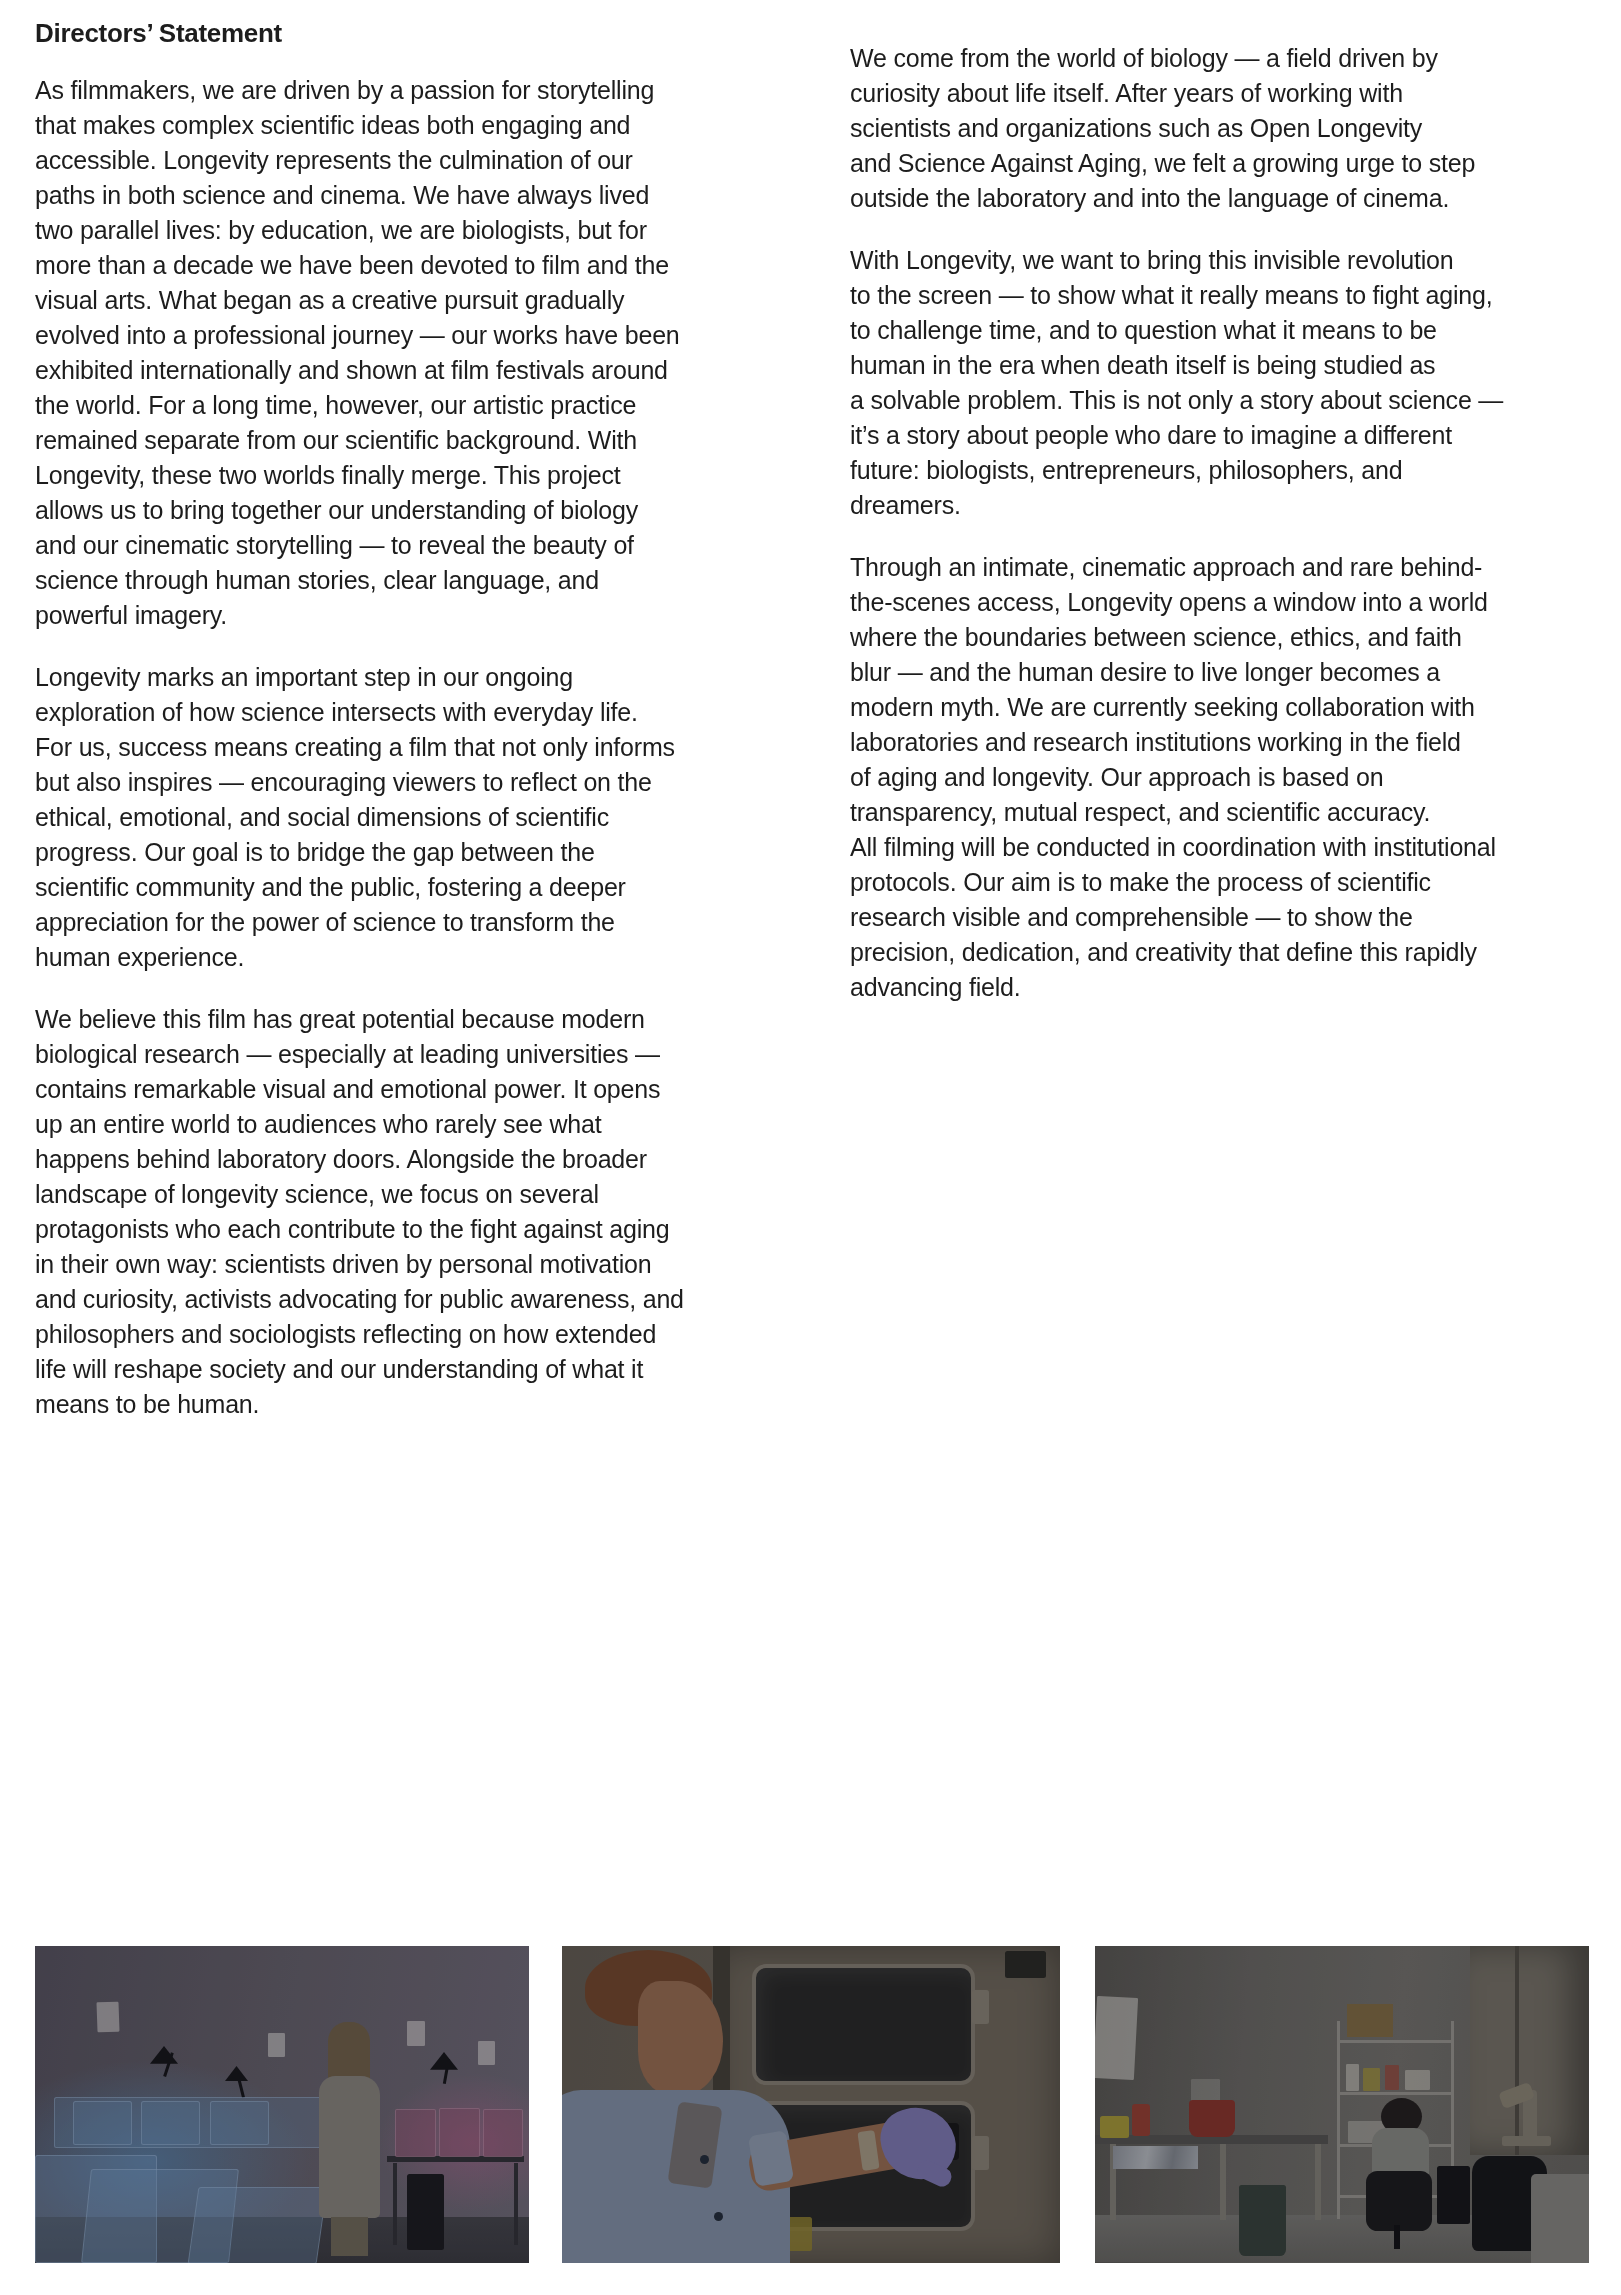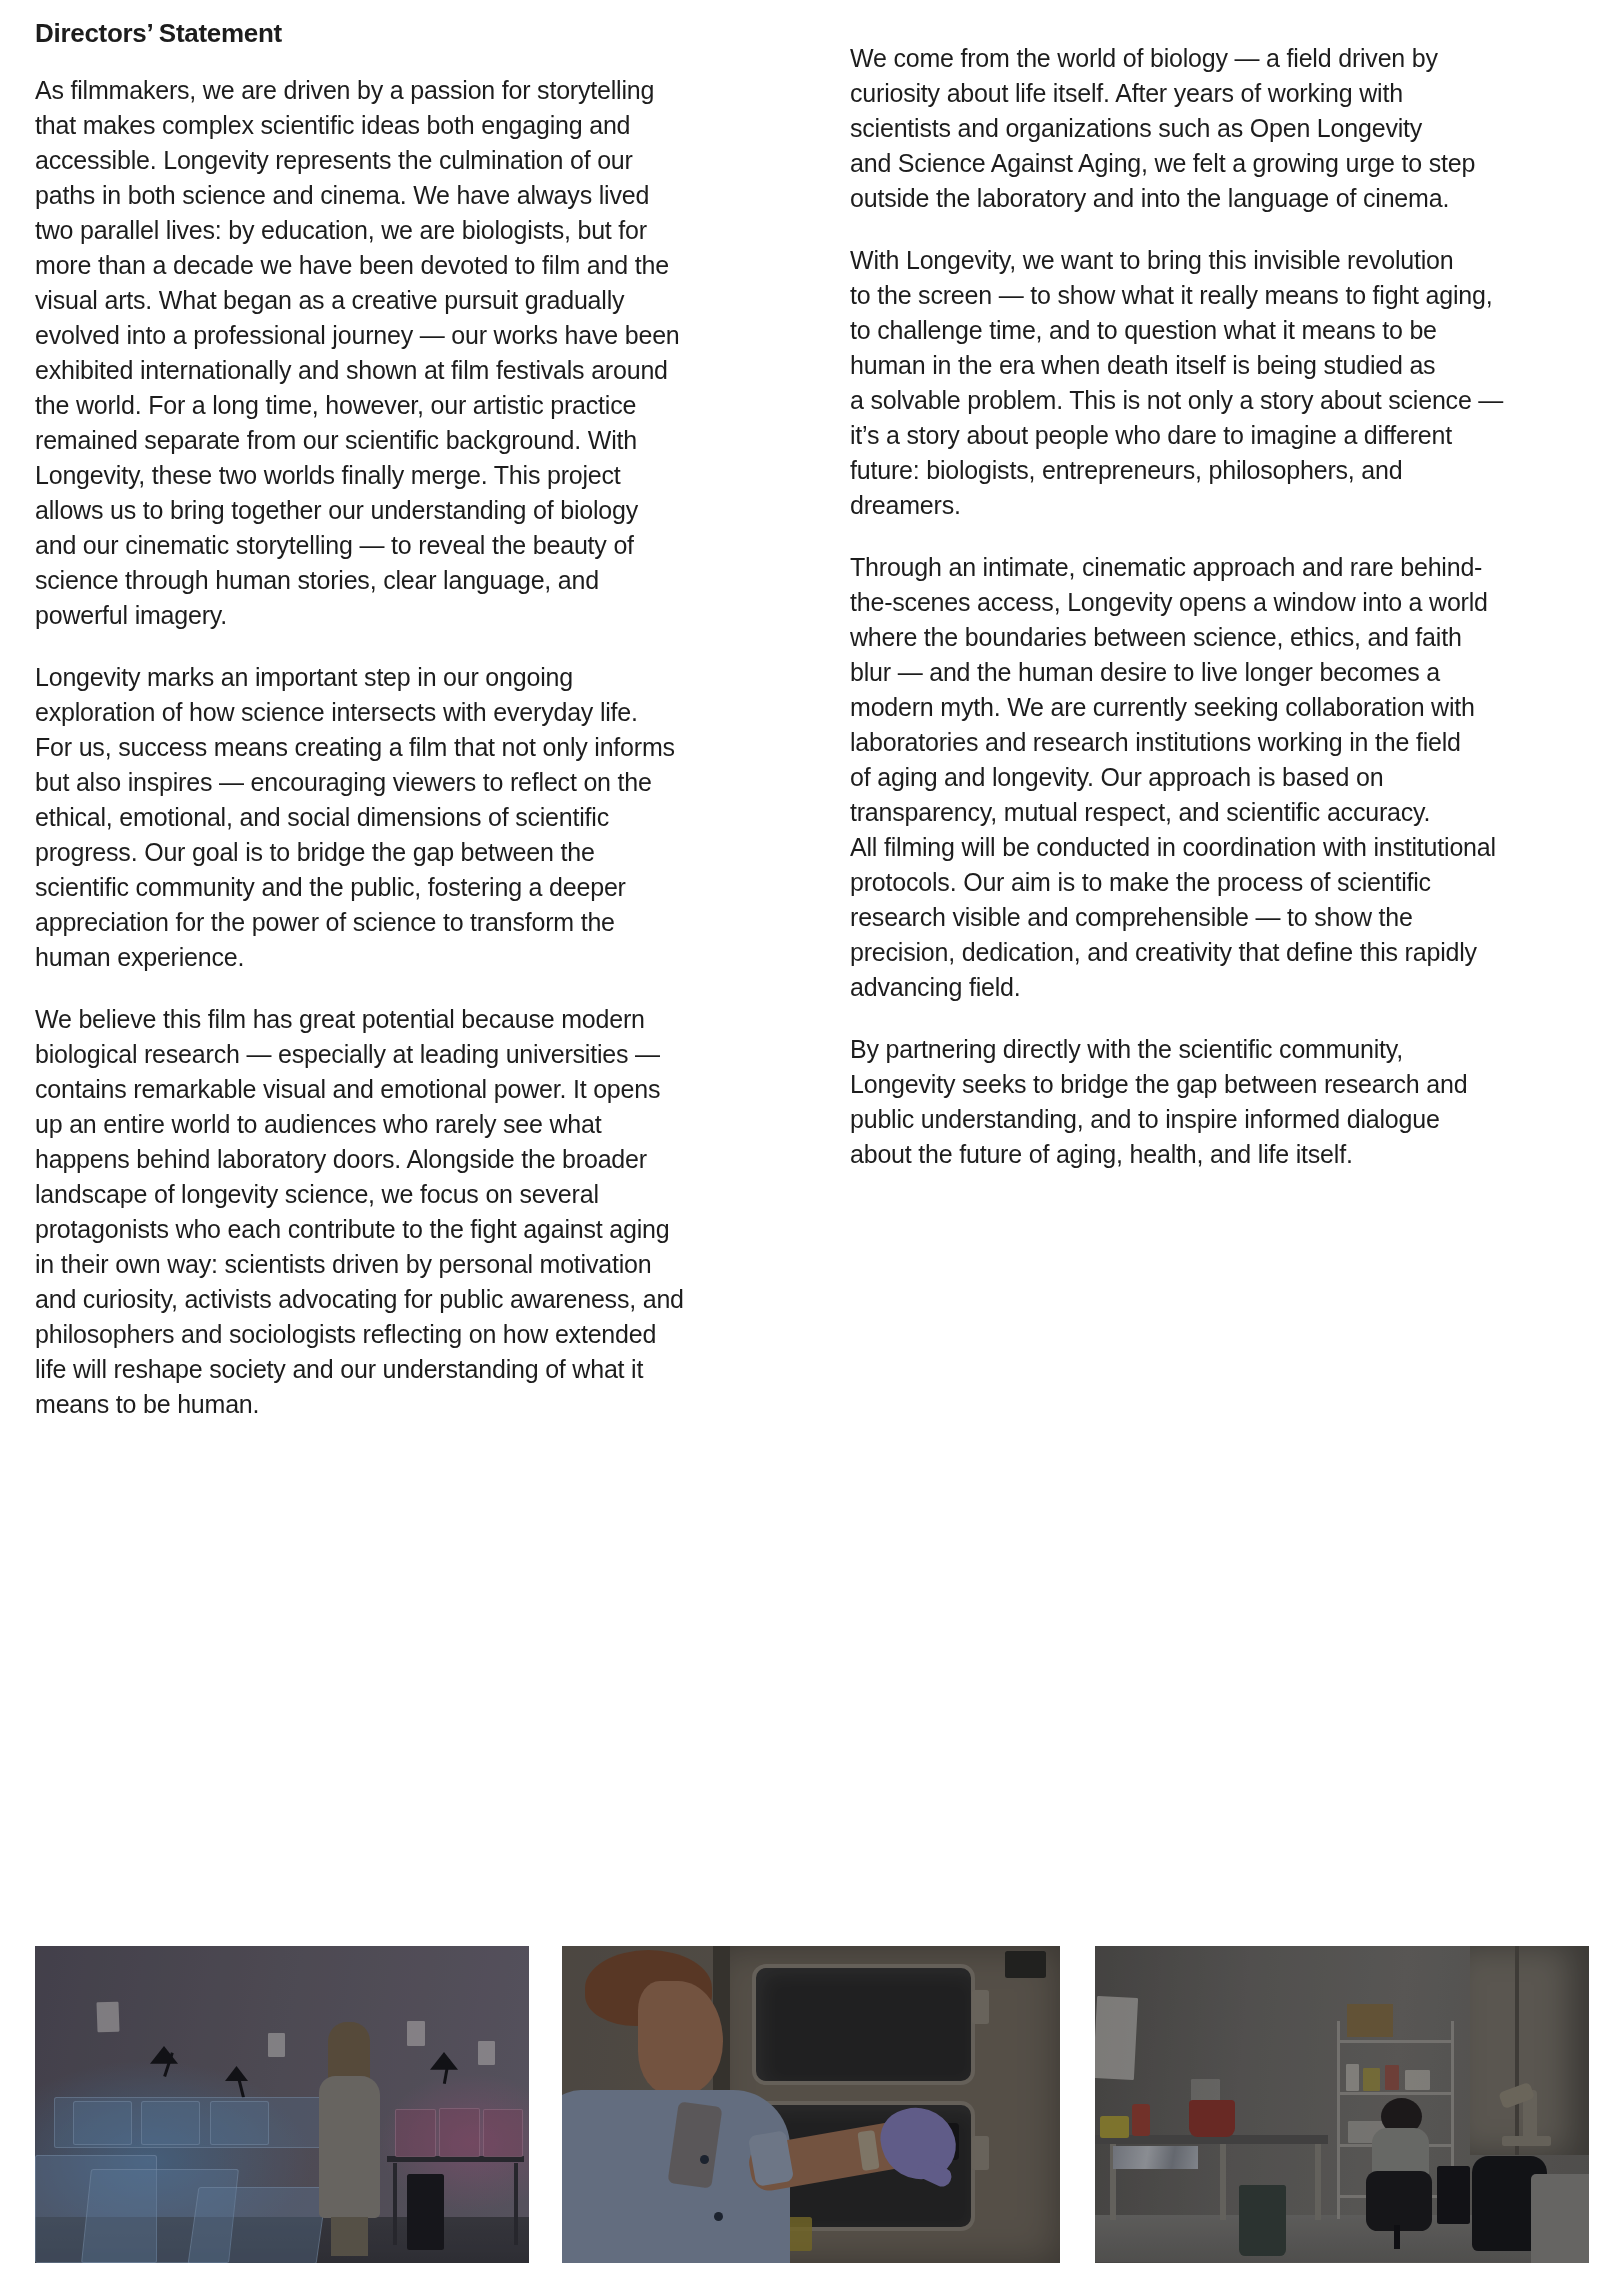--- a/index.html
+++ b/index.html
@@ -171,24 +171,20 @@
 blur — and the human desire to live longer becomes a
 modern myth. We are currently seeking collaboration with
 laboratories and research institutions working in the field
 of aging and longevity. Our approach is based on
 transparency, mutual respect, and scientific accuracy.
 All filming will be conducted in coordination with institutional
 protocols. Our aim is to make the process of scientific
 research visible and comprehensible — to show the
 precision, dedication, and creativity that define this rapidly
 advancing field.</p>
-        <p>By partnering directly with the scientific community,
-Longevity seeks to bridge the gap between research and
-public understanding, and to inspire informed dialogue
-about the future of aging, health, and life itself.</p>
       </div>
   </section>
 
   <figure class="photo" id="photo1" aria-label="Dim laboratory with stacks of transparent rodent cages glowing blue, a scientist in a white lab coat standing at a bench, and pink-lit enclosures on a table">
     <div class="p1-wall"></div>
     <div class="p1-glow"></div>
     <div class="p1-glowpink"></div>
     <div class="p1-floor"></div>
     <div class="p1-poster" style="left:62px;top:56px;transform:rotate(-2deg);"></div>
     <div class="p1-poster" style="left:233px;top:87px;width:16.5px;height:24px;"></div>

